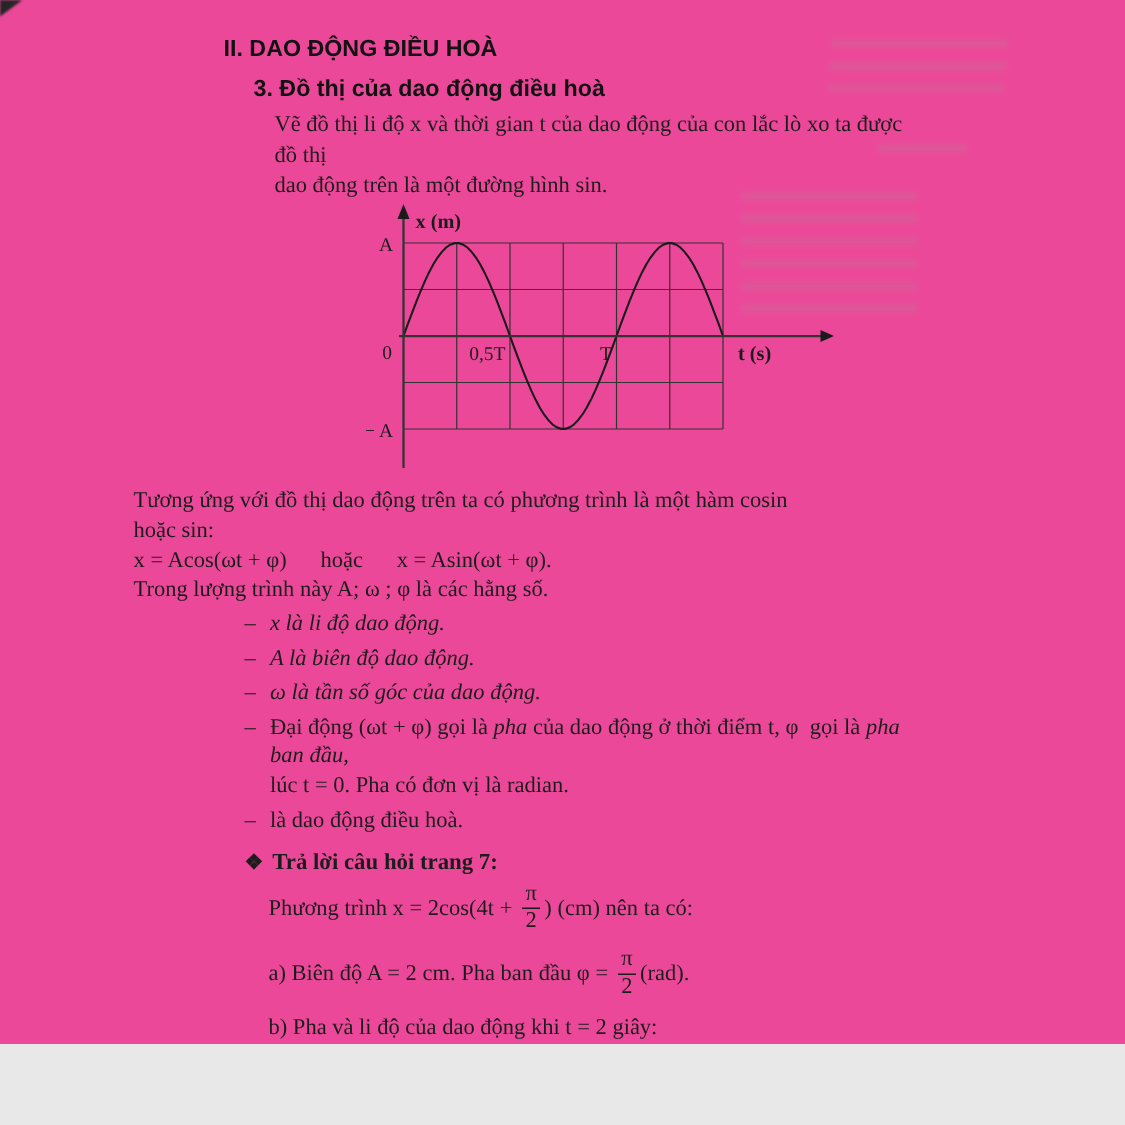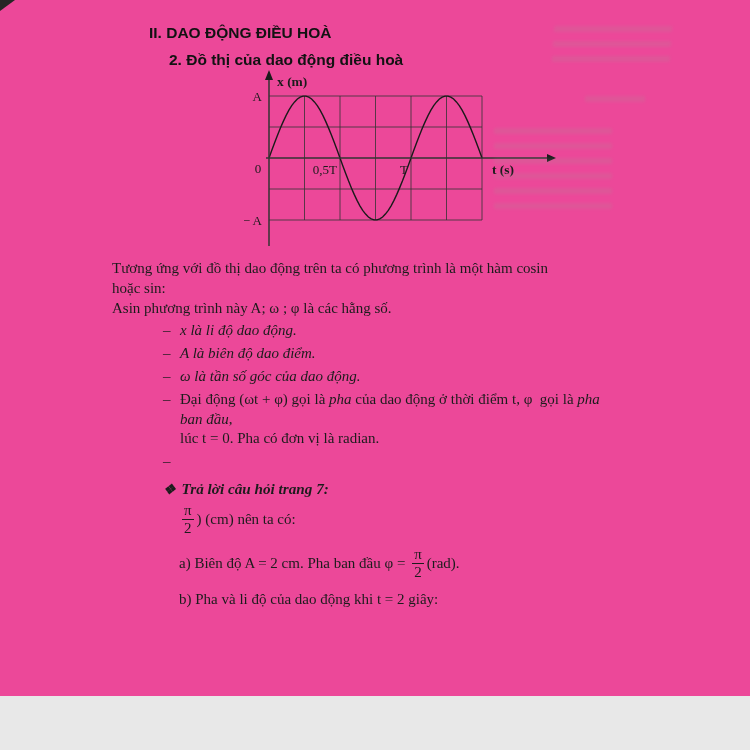--- a/index.html
+++ b/index.html
@@ -16,55 +16,59 @@
   .ghost.g1{left:553px;top:26px;width:118px;height:36px;transform:skewX(-4deg);}
   .ghost.g2{left:494px;top:128px;width:118px;height:86px;}
   .ghost.g3{left:585px;top:96px;width:60px;height:14px;}
 
   .h-main{margin:24px 0 0 149px;font-family:"Liberation Sans",sans-serif;font-weight:bold;font-size:15.5px;color:#121212;}
   .h-sub{font-family:"Liberation Sans",sans-serif;font-weight:bold;font-size:15.5px;color:#121212;}
   .h1sub{margin:9px 0 0 169px;}
   .h2sub{margin:5px 0 0 164px;}
   .body-par{margin:4px 0 0 183px;width:436px;font-size:15px;line-height:1.38;}
   .block-line{display:block;white-space:pre-wrap;}
-  .s2lines{margin:3px 0 0 112px;width:452px;font-size:15px;line-height:1.32;}
+  .s2lines{margin:3px 0 0 89px;width:452px;font-size:15px;line-height:1.32;}
 
   figure.graph{margin:1px 0 0 244px;padding:0;width:320px;height:186px;}
   svg text{font-family:"Liberation Serif",serif;font-size:13px;fill:#1b1b1b;}
   svg text.axis-label{font-weight:bold;font-size:13.5px;}
 
   .bullets{margin:3px 0 0 163px;width:452px;font-size:15px;line-height:1.32;}
   .bullet{display:flex;margin-top:3px;}
   .bullet .dash{width:17px;flex:0 0 17px;}
   .bullet .b-italic{font-style:italic;}
   .bullet .cont{white-space:pre-wrap;}
   .hang{display:block;}
 
-  .ans-title{margin:8px 0 0 163px;font-size:15.2px;font-weight:bold;font-style:italic;}
+  .ans-title{margin:8px 0 0 163px;font-size:15.2px;font-weight:bold;}
   .ans-title .mark{margin-right:6px;font-size:14px;}
   .formula{margin:2px 0 0 179px;font-size:15px;padding:4px 0;white-space:pre-wrap;}
   .frac{display:inline-block;vertical-align:middle;text-align:center;line-height:1.02;margin:0 3px;transform:translateY(-1px);}
   .frac .fn{display:block;border-bottom:1.3px solid #1c1c1c;padding:0 2px 1px;}
   .frac .fd{display:block;padding-top:1px;}
 
   .pagenum{position:absolute;left:143px;top:712px;font-size:15px;font-family:"Liberation Sans",sans-serif;}
 </style>
 </head>
 <body>
 
 <div class="page">
   <div class="corner"></div>
   <div class="ghost g1"></div>
   <div class="ghost g2"></div>
   <div class="ghost g3"></div>
 
   <div class="h-main">II. DAO ĐỘNG ĐIỀU HOÀ</div>
 
-  <div class="h-sub h1sub">2. Đồ thị của dao động điều hoà</div>
+  <div class="h-sub h1sub">3. Đồ thị của dao động điều hoà</div>
 
+  <p class="body-par">
+      <span class="block-line">Vẽ đồ thị li độ x và thời gian t của dao động của con lắc lò xo ta được đồ thị</span>
+      <span class="block-line">dao động trên là một đường hình sin.</span>
+    </p>
 
   <figure class="graph">
     <svg id="wave-svg" width="320" height="186" viewBox="0 0 320 186">
         <line x1="25" y1="150" x2="238" y2="150" stroke="#333" stroke-width="0.8"></line>
         <line x1="25" y1="119" x2="238" y2="119" stroke="#333" stroke-width="0.8"></line>
         <line x1="25" y1="57" x2="238" y2="57" stroke="#333" stroke-width="0.8"></line>
         <line x1="25" y1="26" x2="238" y2="26" stroke="#333" stroke-width="0.8"></line>
         <line x1="60.5" y1="26" x2="60.5" y2="150" stroke="#333" stroke-width="0.8"></line>
         <line x1="96" y1="26" x2="96" y2="150" stroke="#333" stroke-width="0.8"></line>
         <line x1="131.5" y1="26" x2="131.5" y2="150" stroke="#333" stroke-width="0.8"></line>
@@ -82,50 +86,51 @@
         <text x="93" y="104" text-anchor="end">0,5T</text>
         <text x="164" y="104" text-anchor="end">T</text>
         <text x="33" y="16" class="axis-label">x (m)</text>
         <text x="248" y="104" class="axis-label">t (s)</text>
       </svg>
   </figure>
 
 
   <div class="s2lines">
       <span class="block-line">Tương ứng với đồ thị dao động trên ta có phương trình là một hàm cosin hoặc sin:</span>
-      <span class="block-line">Asin phương trình này A; ω ; φ là các hằng số.</span>
+      <span class="block-line">x = Acos(ωt + φ)      hoặc      x = Asin(ωt + φ).</span>
+      <span class="block-line">Trong lượng trình này A; ω ; φ là các hằng số.</span>
     </div>
 
   <div class="bullets">
     <div class="bullet">
       <span class="dash">–</span>
       <span class="cont b-italic">x là li độ dao động.</span>
     </div>
     <div class="bullet">
       <span class="dash">–</span>
-      <span class="cont b-italic">A là biên độ dao điểm.</span>
+      <span class="cont b-italic">A là biên độ dao động.</span>
     </div>
     <div class="bullet">
       <span class="dash">–</span>
       <span class="cont b-italic">ω là tần số góc của dao động.</span>
     </div>
     <div class="bullet">
       <span class="dash">–</span>
       <span class="cont"><span>Đại động (ωt + φ) gọi là </span><span class="b-italic">pha</span><span> của dao động ở thời điểm t, φ  gọi là </span><span class="b-italic">pha ban đầu</span><span>,</span><span class="hang">lúc t = 0. Pha có đơn vị là radian.</span></span>
     </div>
     <div class="bullet">
       <span class="dash">–</span>
-      <span class="cont"></span>
+      <span class="cont"><span class="hang">là dao động điều hoà.</span></span>
     </div>
   </div>
 
   <div class="ans-title">
     <span class="mark">❖</span><span>Trả lời câu hỏi trang 7:</span>
   </div>
 
-  <div class="formula"><span class="frac"><span class="fn">π</span><span class="fd">2</span></span><span>) (cm) nên ta có:</span></div>
+  <div class="formula"><span>Phương trình x = 2cos(4t + </span><span class="frac"><span class="fn">π</span><span class="fd">2</span></span><span>) (cm) nên ta có:</span></div>
 
   <div class="formula"><span>a) Biên độ A = 2 cm. Pha ban đầu φ = </span><span class="frac"><span class="fn">π</span><span class="fd">2</span></span><span>(rad).</span></div>
 
   <div class="formula">b) Pha và li độ của dao động khi t = 2 giây:</div>
 
   <div class="pagenum">6</div>
 </div>
 
 </body></html>

